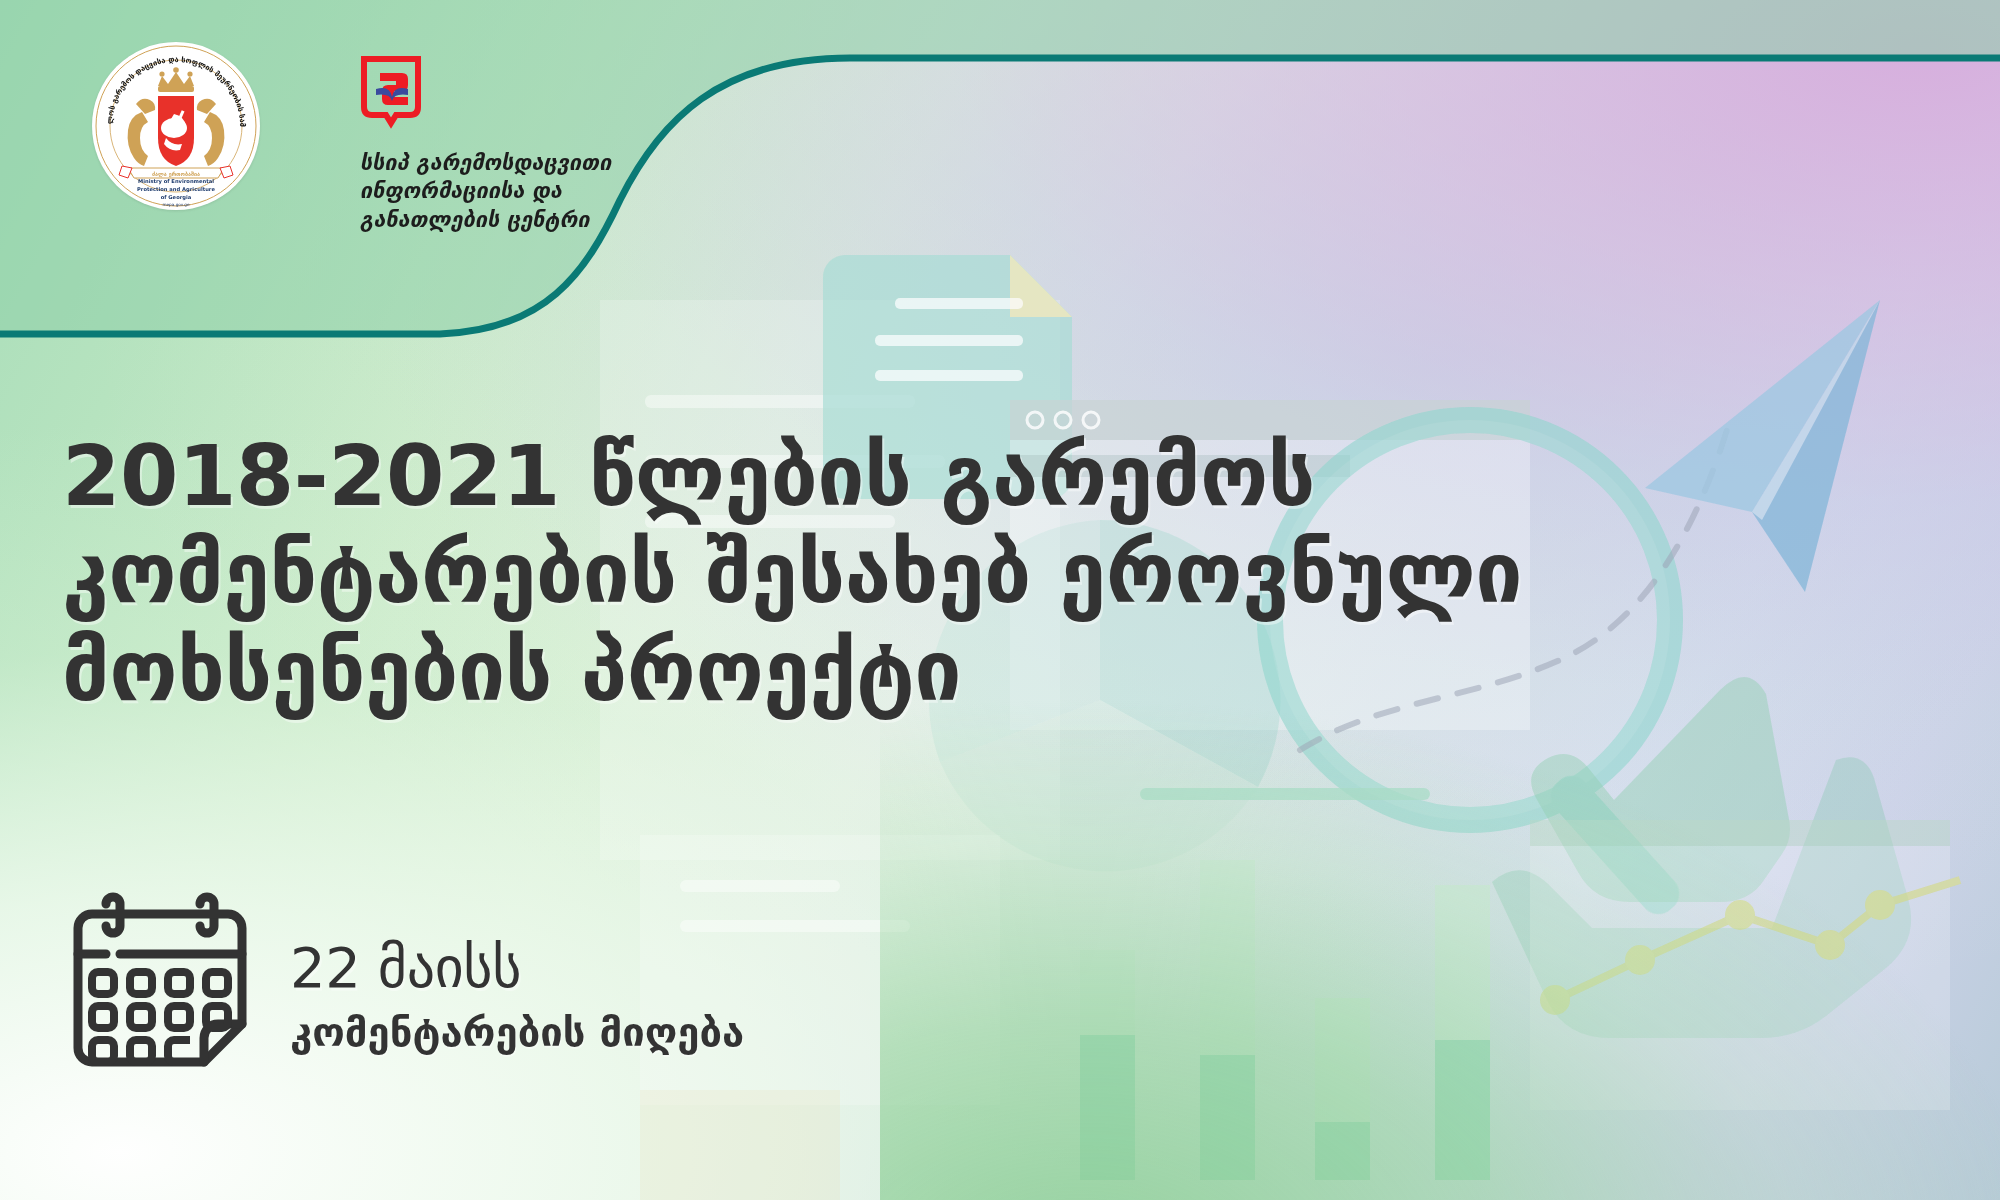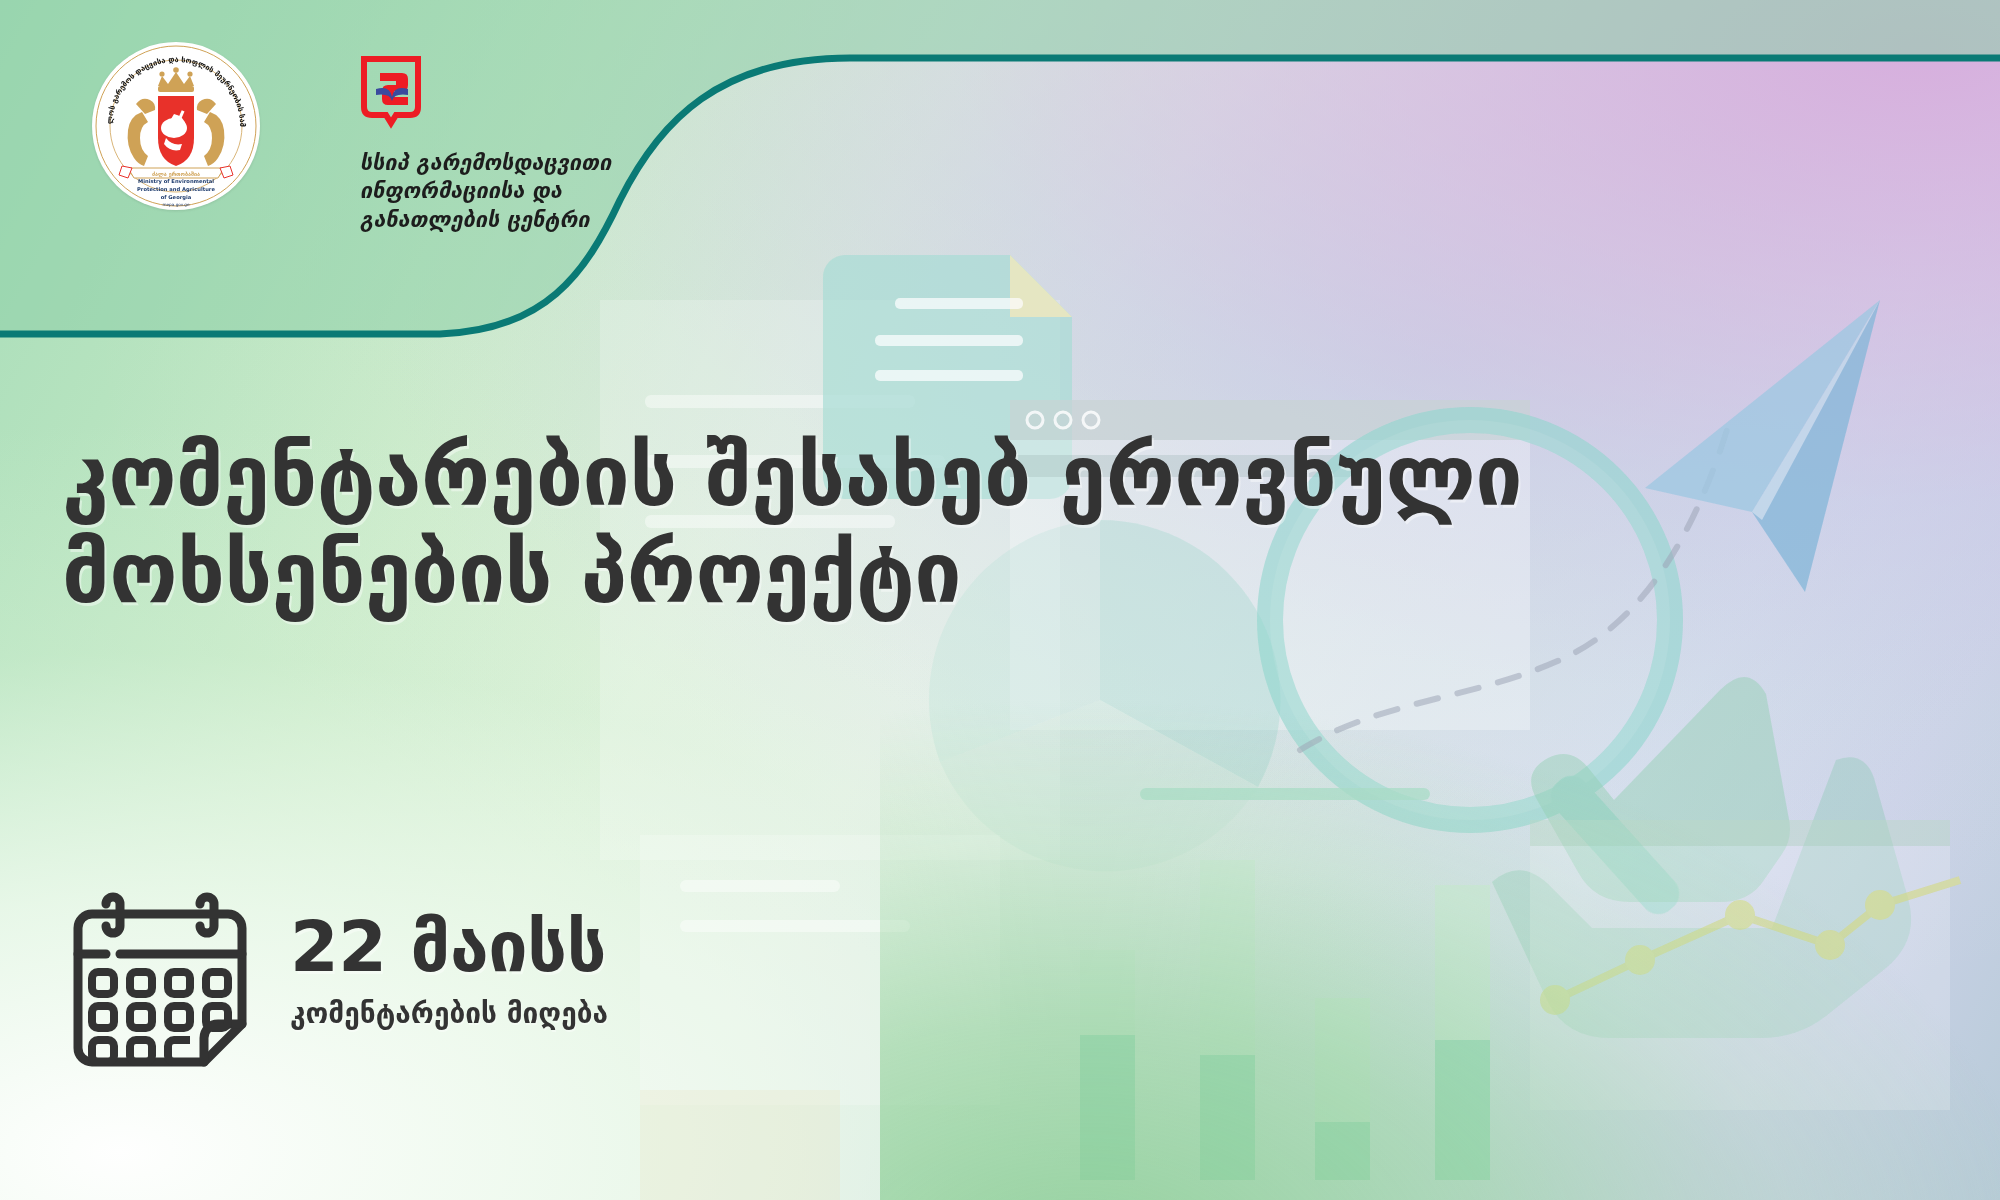--- a/index.html
+++ b/index.html
@@ -96,27 +96,28 @@
 
   
   .date-block {
     position:absolute; left:60px; top:880px;
     display:flex; align-items:flex-start; gap:30px;
   }
   .cal-icon { width:200px; height:200px; flex:0 0 200px; }
   .cal-icon svg { display:block; width:200px; height:200px; }
   .date-text { padding-top:30px; }
   .date-main {
-    font-size:70px; font-weight:700; color:#333333;
+    font-size:56px; font-weight:400; color:#333333;
     line-height:1.08; letter-spacing:-0.4px;
     text-shadow:2px 3px 0 rgba(255,255,255,0.40);
+    margin-top:28px;
   }
   .date-sub {
     margin-top:12px;
-    font-size:28px; font-weight:700; color:#333333;
+    font-size:40px; font-weight:700; color:#333333;
     line-height:1.12;
     text-shadow:1px 2px 0 rgba(255,255,255,0.40);
   }
 </style>
 </head>
 <body>
 
 <div id="poster">
 
   <div class="bg-art">
@@ -282,20 +283,21 @@
           <path d="M16 34 q14 -4 16 8 q2 -12 16 -8 l0 6 q-14 -2 -16 6 q-2 -8 -16 -6 z" fill="#3b4a9e"></path>
         </svg>
       </div>
       <div class="gov-text">სსიპ გარემოსდაცვითი
 ინფორმაციისა და
 განათლების ცენტრი</div>
     </div>
   </div>
 
   <div class="title-block">
+    <div class="title-line">2018-2021  წლების გარემოს</div>
     <div class="title-line">კომენტარების შესახებ ეროვნული</div>
     <div class="title-line">მოხსენების პროექტი</div>
   </div>
 
   <div class="date-block">
     <div class="cal-icon">
       <svg viewBox="0 0 200 200" xmlns="http://www.w3.org/2000/svg">
         <g fill="none" stroke="#333333" stroke-width="9" stroke-linecap="round" stroke-linejoin="round">
 
           <path d="M46 24 a7 7 0 0 1 14 0 v22 a7 7 0 0 1 -14 0"></path>

